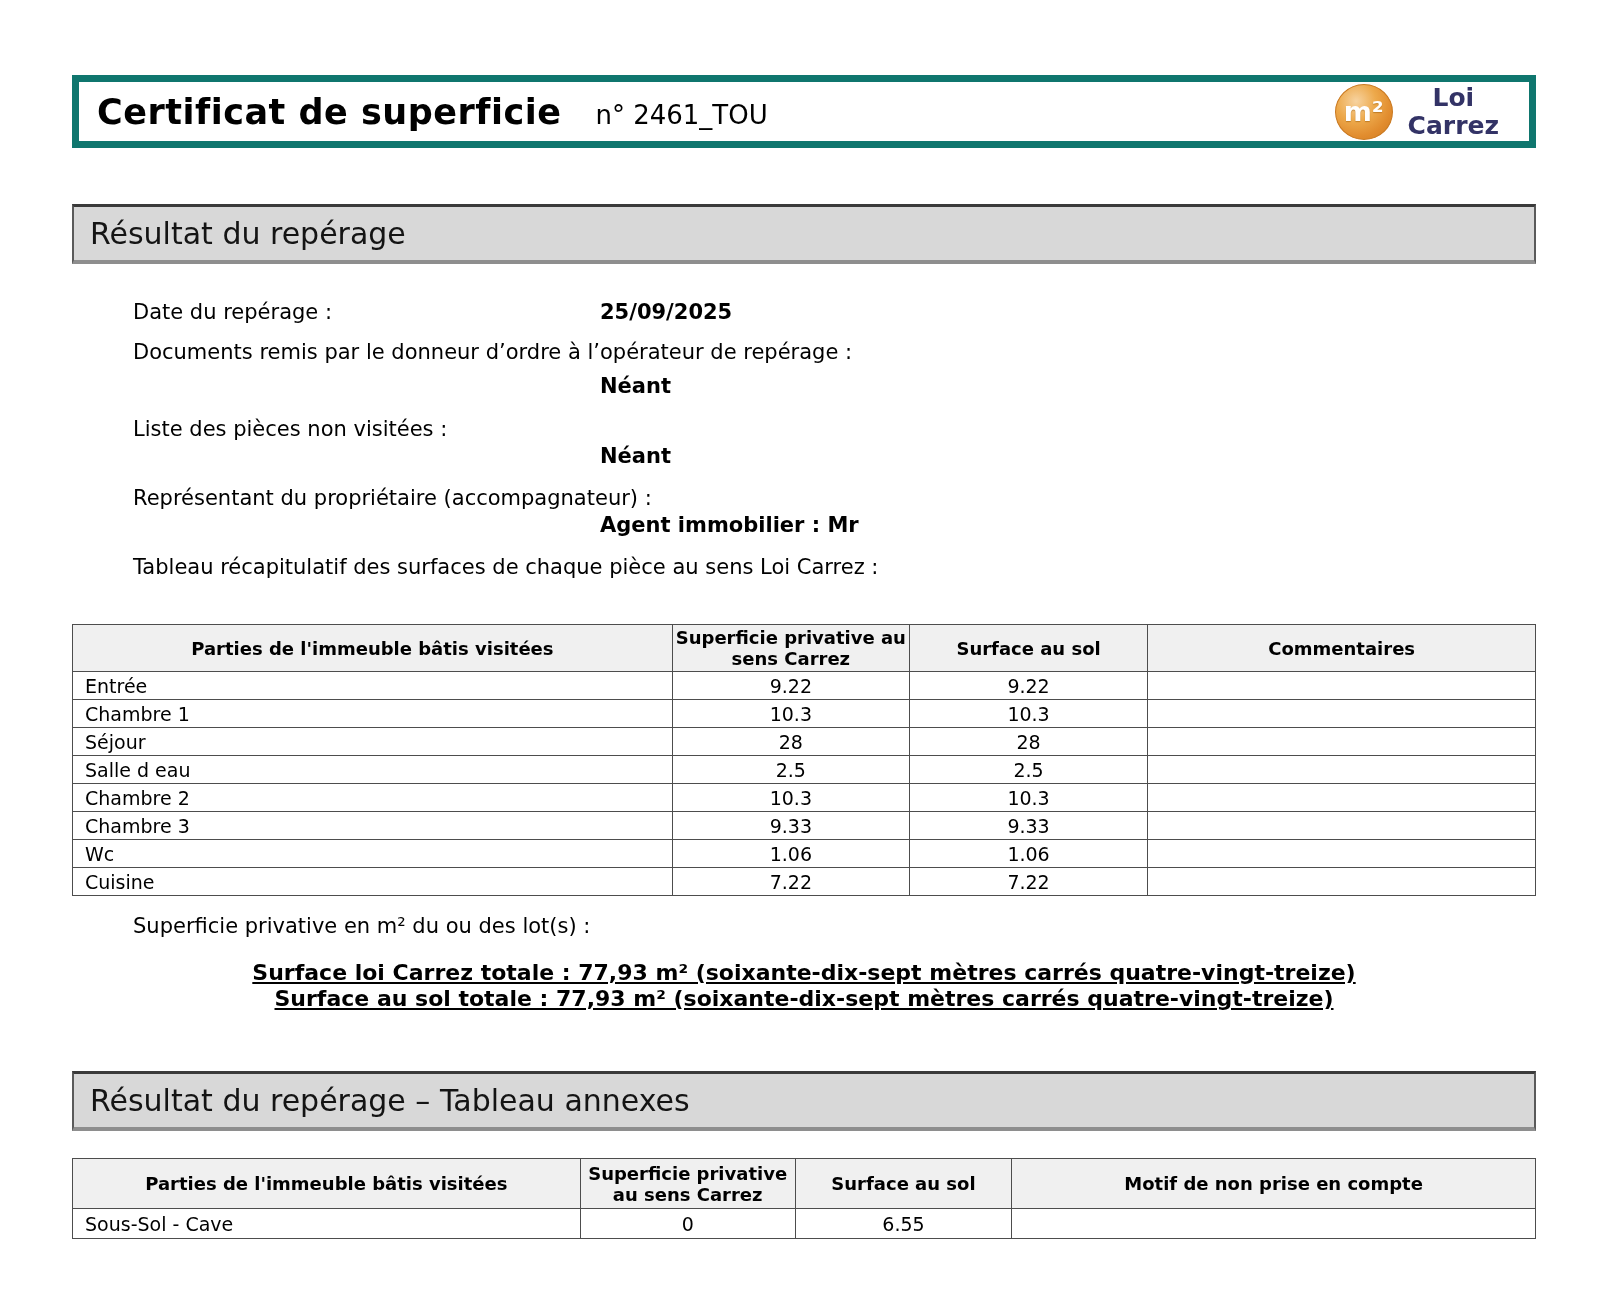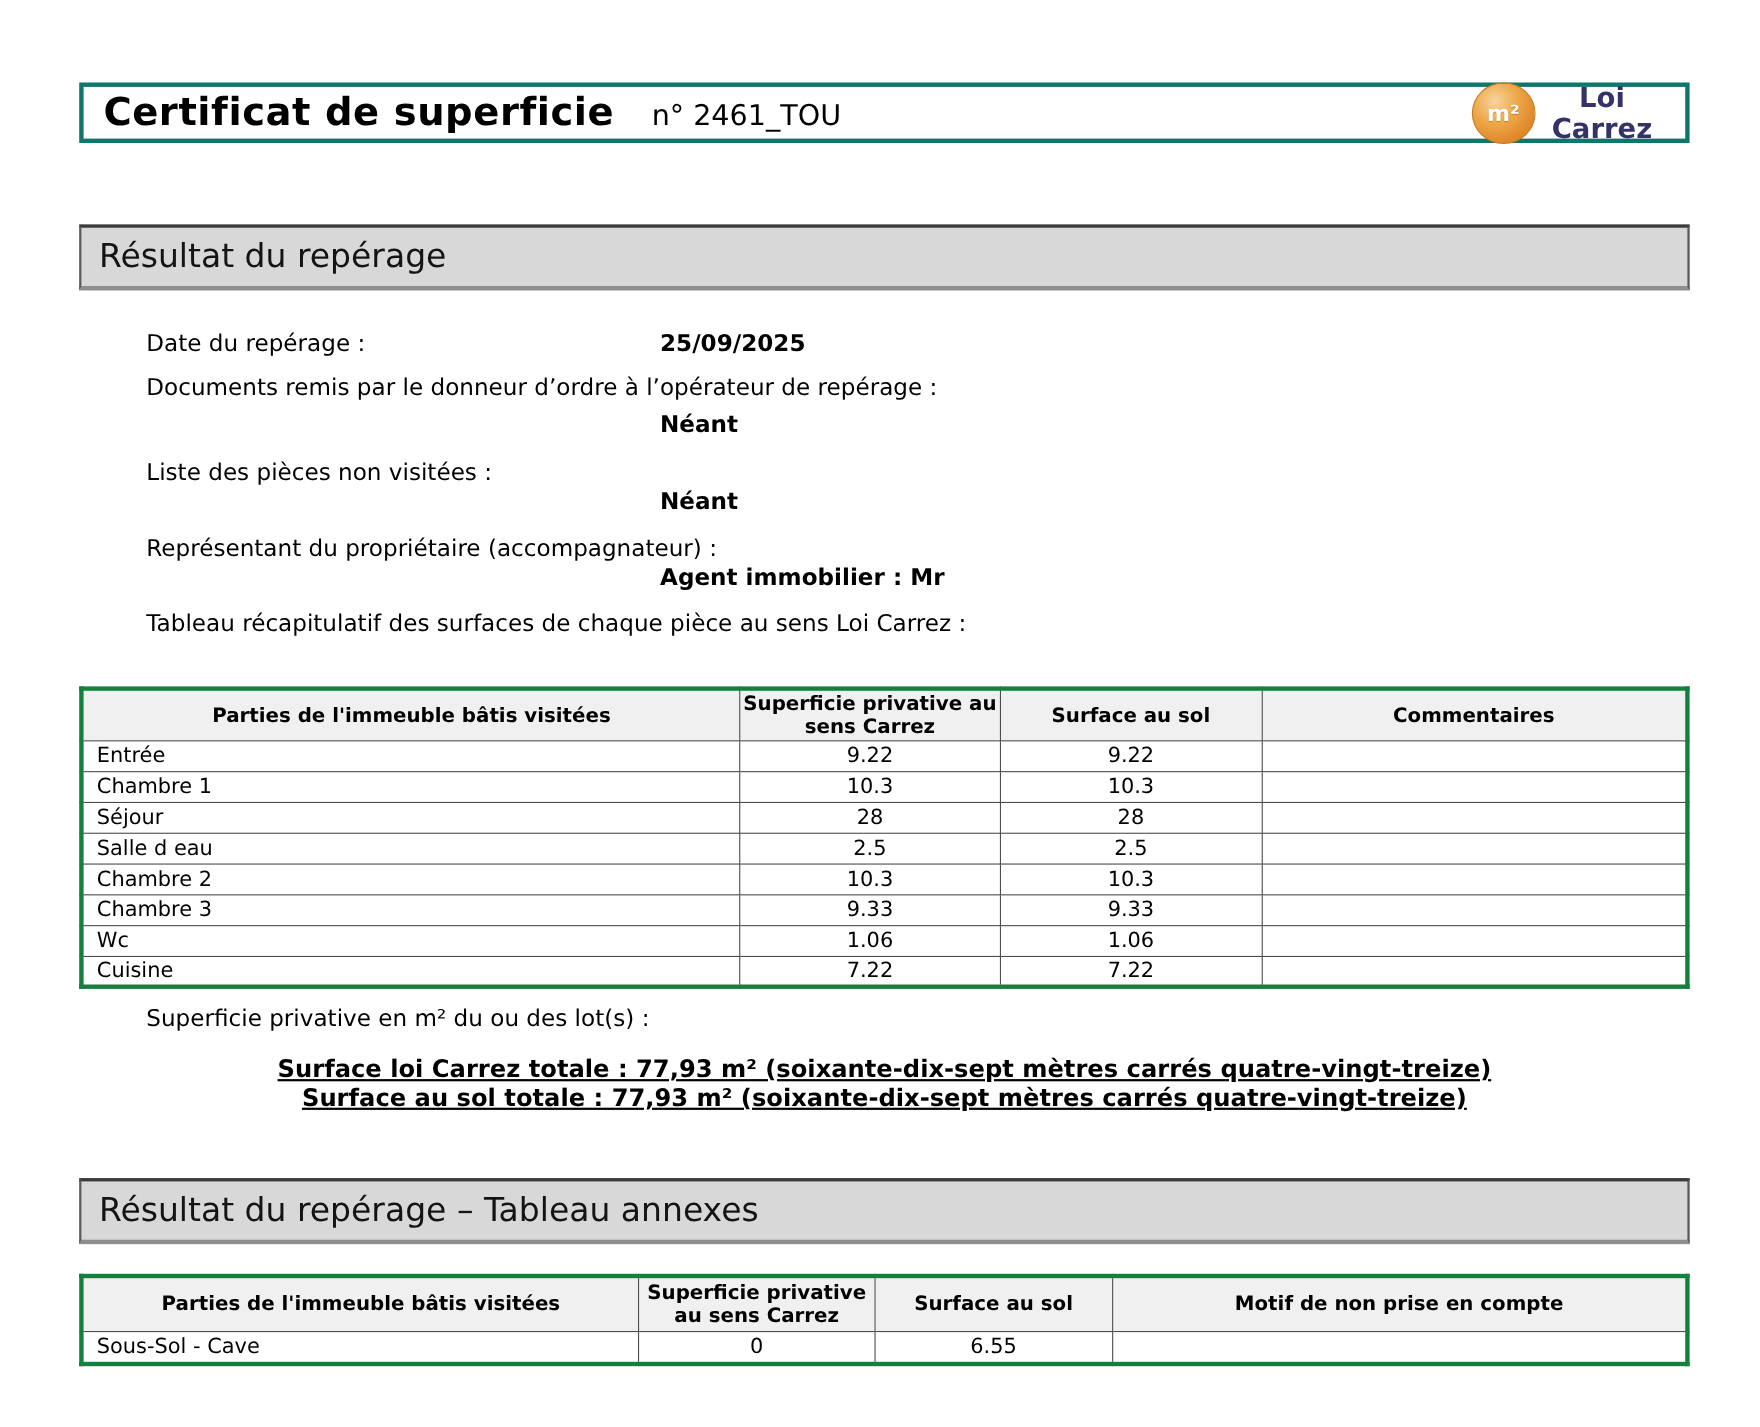--- a/index.html
+++ b/index.html
@@ -6,36 +6,36 @@
   html,body { background:#ffffff; }
   body {
     width:1600px; height:1297px; position:relative;
     font-family:"DejaVu Sans","Liberation Sans",sans-serif;
     color:#000;
   }
   .content { position:absolute; left:72px; top:0; width:1464px; height:1297px; }
 
   
   .title-box {
-    position:absolute; left:0; top:75px; width:100%; height:55px;
-    border:4px solid #0f766e; background:#fff;
+    position:absolute; left:0; top:75px; width:100%; height:73px;
+    border:7px solid #0f766e; background:#fff;
     display:flex; align-items:center; padding-left:18px;
   }
   .doc-title { font-size:35px; font-weight:bold; letter-spacing:0.5px; }
   .doc-number { font-size:26px; margin-left:34px; margin-top:6px; }
   .logo-group {
     position:absolute; right:30px; top:50%; transform:translateY(-50%);
     display:flex; align-items:center; gap:15px;
   }
   .m2-badge {
     width:58px; height:56px; border-radius:50%;
     background:radial-gradient(circle at 36% 30%, #f7d3a0 0%, #eda94b 38%, #e18c2e 68%, #ce7a1f 100%);
     border:1px solid #c9781f;
     display:flex; align-items:center; justify-content:center;
-    color:#fff; font-size:20px; font-weight:bold; line-height:1;
+    color:#fff; font-size:27px; font-weight:bold; line-height:1;
     text-shadow:0 1px 1px rgba(150,90,10,.5);
   }
   .logo-label {
     font-size:25px; font-weight:bold; color:#333366;
     text-align:center; line-height:28px;
   }
 
   
   .section-bar {
     position:absolute; left:0; width:100%; height:60px;
@@ -52,21 +52,21 @@
 
   
   .fline { position:absolute; font-size:21px; white-space:nowrap; }
   .flabel { left:61px; }
   .fvalue { left:528px; font-weight:bold; }
 
   
   table {
     position:absolute; left:0; width:100%;
     border-collapse:collapse; table-layout:fixed;
-    border:4px solid #15803d;
+    border:1px solid #15803d;
   }
   th, td { border:1px solid #4d4d4d; overflow:hidden; }
   th {
     background:#f0f0f0; font-weight:bold; font-size:18px;
     text-align:center; vertical-align:middle; line-height:21px;
   }
   td { background:#fff; font-size:19px; vertical-align:middle; }
   td:first-child { text-align:left; padding-left:12px; }
   td:nth-child(2), td:nth-child(3) { text-align:center; }
 

